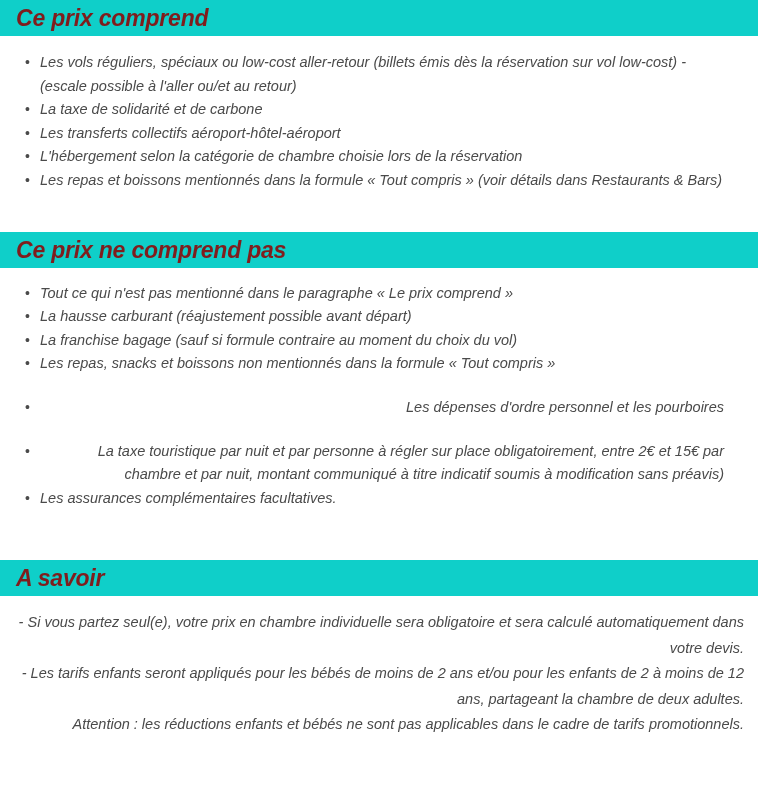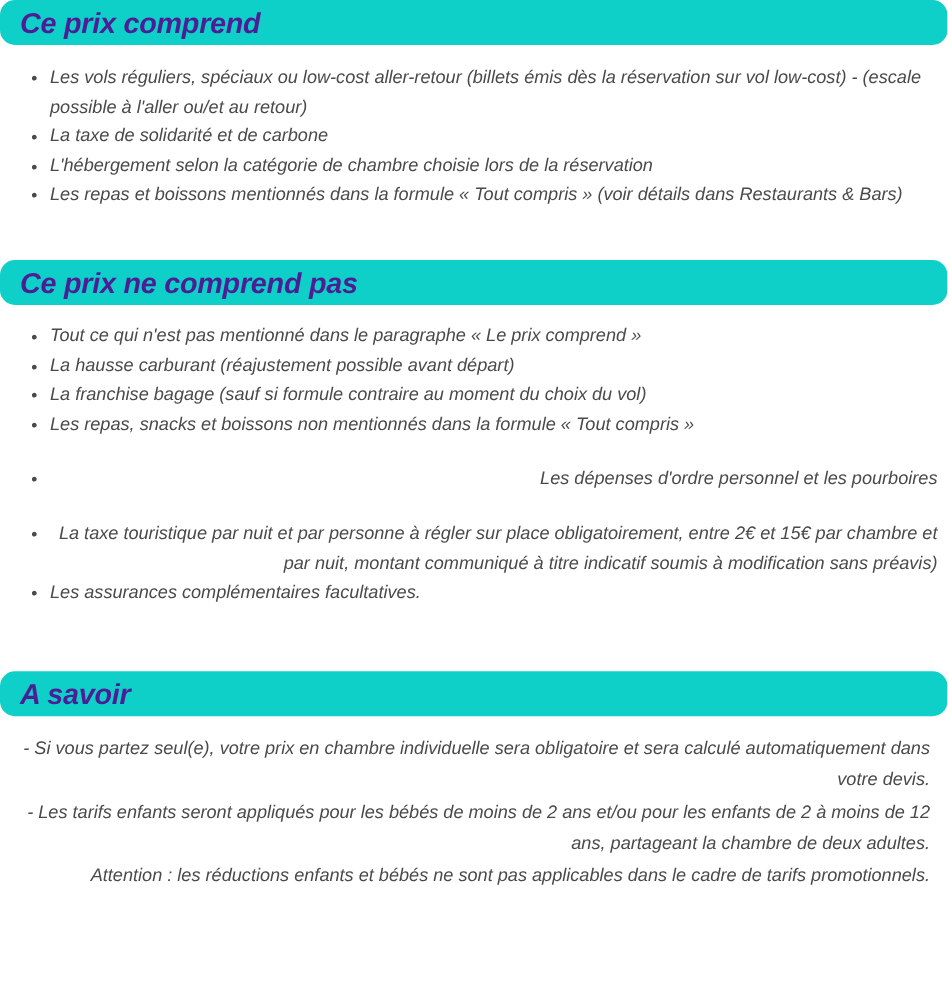--- a/index.html
+++ b/index.html
@@ -18,47 +18,46 @@
   .page {
     position: relative;
     width: 758px;
     height: 787px;
     background: #ffffff;
   }
 
   
   .band {
     background: #0fcfc9;
-    color: #4c1d95;
+    color: #7f1d1d;
     font-style: italic;
     font-weight: bold;
     font-size: 23px;
     line-height: 36px;
     height: 36px;
     padding: 0 0 0 16px;
     box-sizing: border-box;
     letter-spacing: -0.2px;
     white-space: nowrap;
     overflow: hidden;
-    border-radius: 12px;
   }
 
   
   .bullets {
     list-style: none;
     margin: 0;
     padding: 0;
   }
   .bullets li {
     position: relative;
     font-style: italic;
     font-size: 14.5px;
     line-height: 23.6px;
     color: #4a4a4a;
-    padding: 0 8px 0 40px;
+    padding: 0 34px 0 40px;
     margin: 0;
   }
   .bullets li::before {
     content: "\2022";
     position: absolute;
     left: 25px;
     top: 0;
     font-size: 14px;
     line-height: 23.6px;
     color: #4a4a4a;
@@ -92,20 +91,21 @@
 </head>
 <body>
 
 <div class="page">
 
   <div class="band">Ce prix comprend</div>
 
   <ul class="bullets sec1-list">
     <li>Les vols réguliers,  spéciaux ou low-cost aller-retour (billets émis dès la réservation sur vol low-cost) - (escale possible à l'aller ou/et au retour)</li>
     <li>La taxe de solidarité et de carbone</li>
+    <li>Les transferts collectifs aéroport-hôtel-aéroport</li>
     <li>L'hébergement selon la catégorie de chambre choisie lors de la réservation</li>
     <li>Les repas et boissons mentionnés dans la formule « Tout compris » (voir détails dans Restaurants &amp; Bars)</li>
   </ul>
 
   <div class="spacer-a"></div>
 
   <div class="band">Ce prix ne comprend pas</div>
 
   <ul class="bullets sec2-list">
     <li>Tout ce qui n'est pas mentionné dans le paragraphe « Le prix comprend »</li>

